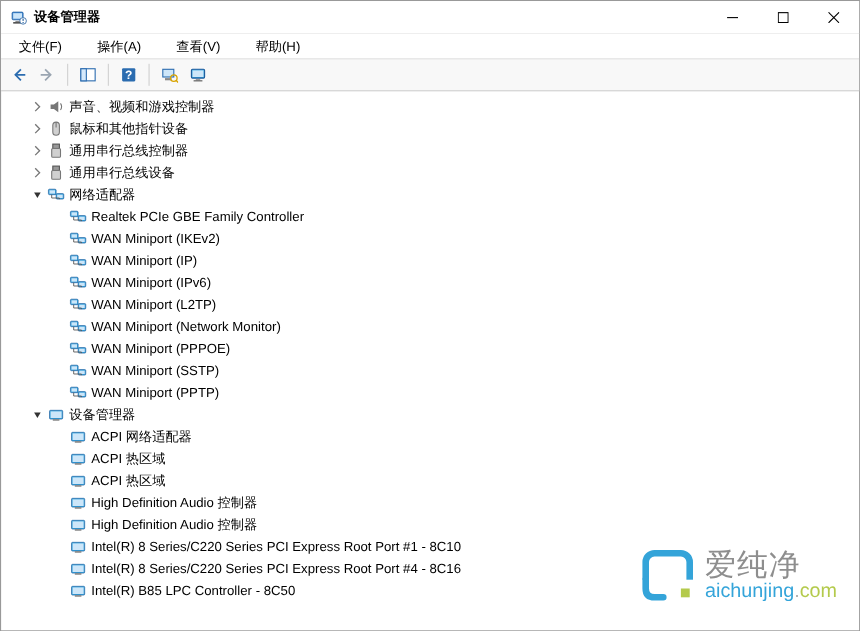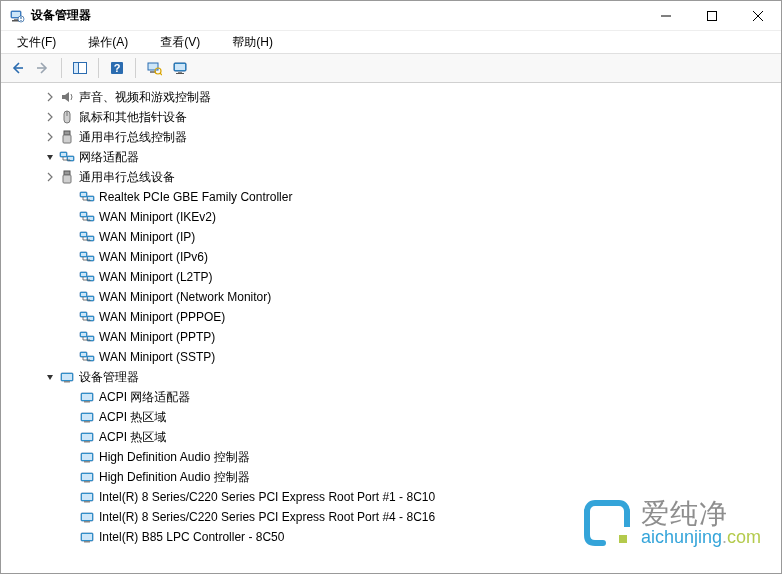--- a/index.html
+++ b/index.html
@@ -72,21 +72,21 @@
     width: 1px; height: 20px;
     background: #d0d0d0;
     margin: 0 4px;
   }
 
   
   .tree-wrap {
     flex: 1;
     overflow-y: scroll;
     position: relative;
-    padding: 2px 16px;
+    padding: 2px 0;
   }
   .tree {
     padding: 2px 0 2px 4px;
   }
   .node {
     display: flex;
     align-items: center;
     height: 20px;
     padding: 0;
     white-space: nowrap;
@@ -266,47 +266,47 @@
             <svg width="16" height="16" viewBox="0 0 16 16">
               <rect x="5" y="2" width="6" height="4" fill="#999" stroke="#555"></rect>
               <rect x="4" y="6" width="8" height="8" rx="1" fill="#d0d0d0" stroke="#777"></rect>
             </svg>
           </span>
           <span class="nlabel">通用串行总线控制器</span>
         </div>
         <div class="node level0">
           <span class="expander">
             <svg width="10" height="10" viewBox="0 0 10 10">
-              <path d="M2 3 L8 3 L5 8 Z" fill="#333"></path>
-            </svg>
-          </span>
-          <span class="nicon">
-            <svg width="16" height="16" viewBox="0 0 16 16">
-              <rect x="1" y="3" width="7" height="5" rx="1" fill="#3aa6dd" stroke="#1c5a9c" stroke-width="0.6"></rect>
-              <rect x="2" y="4" width="5" height="3" fill="#cde6f9"></rect>
-              <rect x="8" y="7" width="7" height="5" rx="1" fill="#3aa6dd" stroke="#1c5a9c" stroke-width="0.6"></rect>
-              <rect x="9" y="8" width="5" height="3" fill="#cde6f9"></rect>
-              <path d="M4 8 V11 H11 V12" fill="none" stroke="#555" stroke-width="0.8"></path>
-            </svg>
-          </span>
-          <span class="nlabel">网络适配器</span>
+              <path d="M3 1 L7 5 L3 9" fill="none" stroke="#777" stroke-width="1.2"></path>
+            </svg>
+          </span>
+          <span class="nicon">
+            <svg width="16" height="16" viewBox="0 0 16 16">
+              <rect x="5" y="2" width="6" height="4" fill="#999" stroke="#555"></rect>
+              <rect x="4" y="6" width="8" height="8" rx="1" fill="#d0d0d0" stroke="#777"></rect>
+            </svg>
+          </span>
+          <span class="nlabel">通用串行总线设备</span>
         </div>
         <div class="node level0">
           <span class="expander">
             <svg width="10" height="10" viewBox="0 0 10 10">
-              <path d="M3 1 L7 5 L3 9" fill="none" stroke="#777" stroke-width="1.2"></path>
-            </svg>
-          </span>
-          <span class="nicon">
-            <svg width="16" height="16" viewBox="0 0 16 16">
-              <rect x="5" y="2" width="6" height="4" fill="#999" stroke="#555"></rect>
-              <rect x="4" y="6" width="8" height="8" rx="1" fill="#d0d0d0" stroke="#777"></rect>
-            </svg>
-          </span>
-          <span class="nlabel">通用串行总线设备</span>
+              <path d="M2 3 L8 3 L5 8 Z" fill="#333"></path>
+            </svg>
+          </span>
+          <span class="nicon">
+            <svg width="16" height="16" viewBox="0 0 16 16">
+              <rect x="1" y="3" width="7" height="5" rx="1" fill="#3aa6dd" stroke="#1c5a9c" stroke-width="0.6"></rect>
+              <rect x="2" y="4" width="5" height="3" fill="#cde6f9"></rect>
+              <rect x="8" y="7" width="7" height="5" rx="1" fill="#3aa6dd" stroke="#1c5a9c" stroke-width="0.6"></rect>
+              <rect x="9" y="8" width="5" height="3" fill="#cde6f9"></rect>
+              <path d="M4 8 V11 H11 V12" fill="none" stroke="#555" stroke-width="0.8"></path>
+            </svg>
+          </span>
+          <span class="nlabel">网络适配器</span>
         </div>
         <div class="node level1">
           <span class="expander blank"></span>
           <span class="nicon">
             <svg width="16" height="16" viewBox="0 0 16 16">
               <rect x="1" y="3" width="7" height="5" rx="1" fill="#3aa6dd" stroke="#1c5a9c" stroke-width="0.6"></rect>
               <rect x="2" y="4" width="5" height="3" fill="#cde6f9"></rect>
               <rect x="8" y="7" width="7" height="5" rx="1" fill="#3aa6dd" stroke="#1c5a9c" stroke-width="0.6"></rect>
               <rect x="9" y="8" width="5" height="3" fill="#cde6f9"></rect>
               <path d="M4 8 V11 H11 V12" fill="none" stroke="#555" stroke-width="0.8"></path>
@@ -396,34 +396,34 @@
           <span class="expander blank"></span>
           <span class="nicon">
             <svg width="16" height="16" viewBox="0 0 16 16">
               <rect x="1" y="3" width="7" height="5" rx="1" fill="#3aa6dd" stroke="#1c5a9c" stroke-width="0.6"></rect>
               <rect x="2" y="4" width="5" height="3" fill="#cde6f9"></rect>
               <rect x="8" y="7" width="7" height="5" rx="1" fill="#3aa6dd" stroke="#1c5a9c" stroke-width="0.6"></rect>
               <rect x="9" y="8" width="5" height="3" fill="#cde6f9"></rect>
               <path d="M4 8 V11 H11 V12" fill="none" stroke="#555" stroke-width="0.8"></path>
             </svg>
           </span>
+          <span class="nlabel">WAN Miniport (SSTP)</span>
+        </div>
+        <div class="node level1">
+          <span class="expander blank"></span>
+          <span class="nicon">
+            <svg width="16" height="16" viewBox="0 0 16 16">
+              <rect x="1" y="3" width="7" height="5" rx="1" fill="#3aa6dd" stroke="#1c5a9c" stroke-width="0.6"></rect>
+              <rect x="2" y="4" width="5" height="3" fill="#cde6f9"></rect>
+              <rect x="8" y="7" width="7" height="5" rx="1" fill="#3aa6dd" stroke="#1c5a9c" stroke-width="0.6"></rect>
+              <rect x="9" y="8" width="5" height="3" fill="#cde6f9"></rect>
+              <path d="M4 8 V11 H11 V12" fill="none" stroke="#555" stroke-width="0.8"></path>
+            </svg>
+          </span>
           <span class="nlabel">WAN Miniport (PPTP)</span>
-        </div>
-        <div class="node level1">
-          <span class="expander blank"></span>
-          <span class="nicon">
-            <svg width="16" height="16" viewBox="0 0 16 16">
-              <rect x="1" y="3" width="7" height="5" rx="1" fill="#3aa6dd" stroke="#1c5a9c" stroke-width="0.6"></rect>
-              <rect x="2" y="4" width="5" height="3" fill="#cde6f9"></rect>
-              <rect x="8" y="7" width="7" height="5" rx="1" fill="#3aa6dd" stroke="#1c5a9c" stroke-width="0.6"></rect>
-              <rect x="9" y="8" width="5" height="3" fill="#cde6f9"></rect>
-              <path d="M4 8 V11 H11 V12" fill="none" stroke="#555" stroke-width="0.8"></path>
-            </svg>
-          </span>
-          <span class="nlabel">WAN Miniport (SSTP)</span>
         </div>
         <div class="node level0">
           <span class="expander">
             <svg width="10" height="10" viewBox="0 0 10 10">
               <path d="M2 3 L8 3 L5 8 Z" fill="#333"></path>
             </svg>
           </span>
           <span class="nicon">
             <svg width="16" height="16" viewBox="0 0 16 16">
               <rect x="2" y="4" width="12" height="8" rx="1" fill="#3aa6dd" stroke="#1c5a9c" stroke-width="0.6"></rect>

